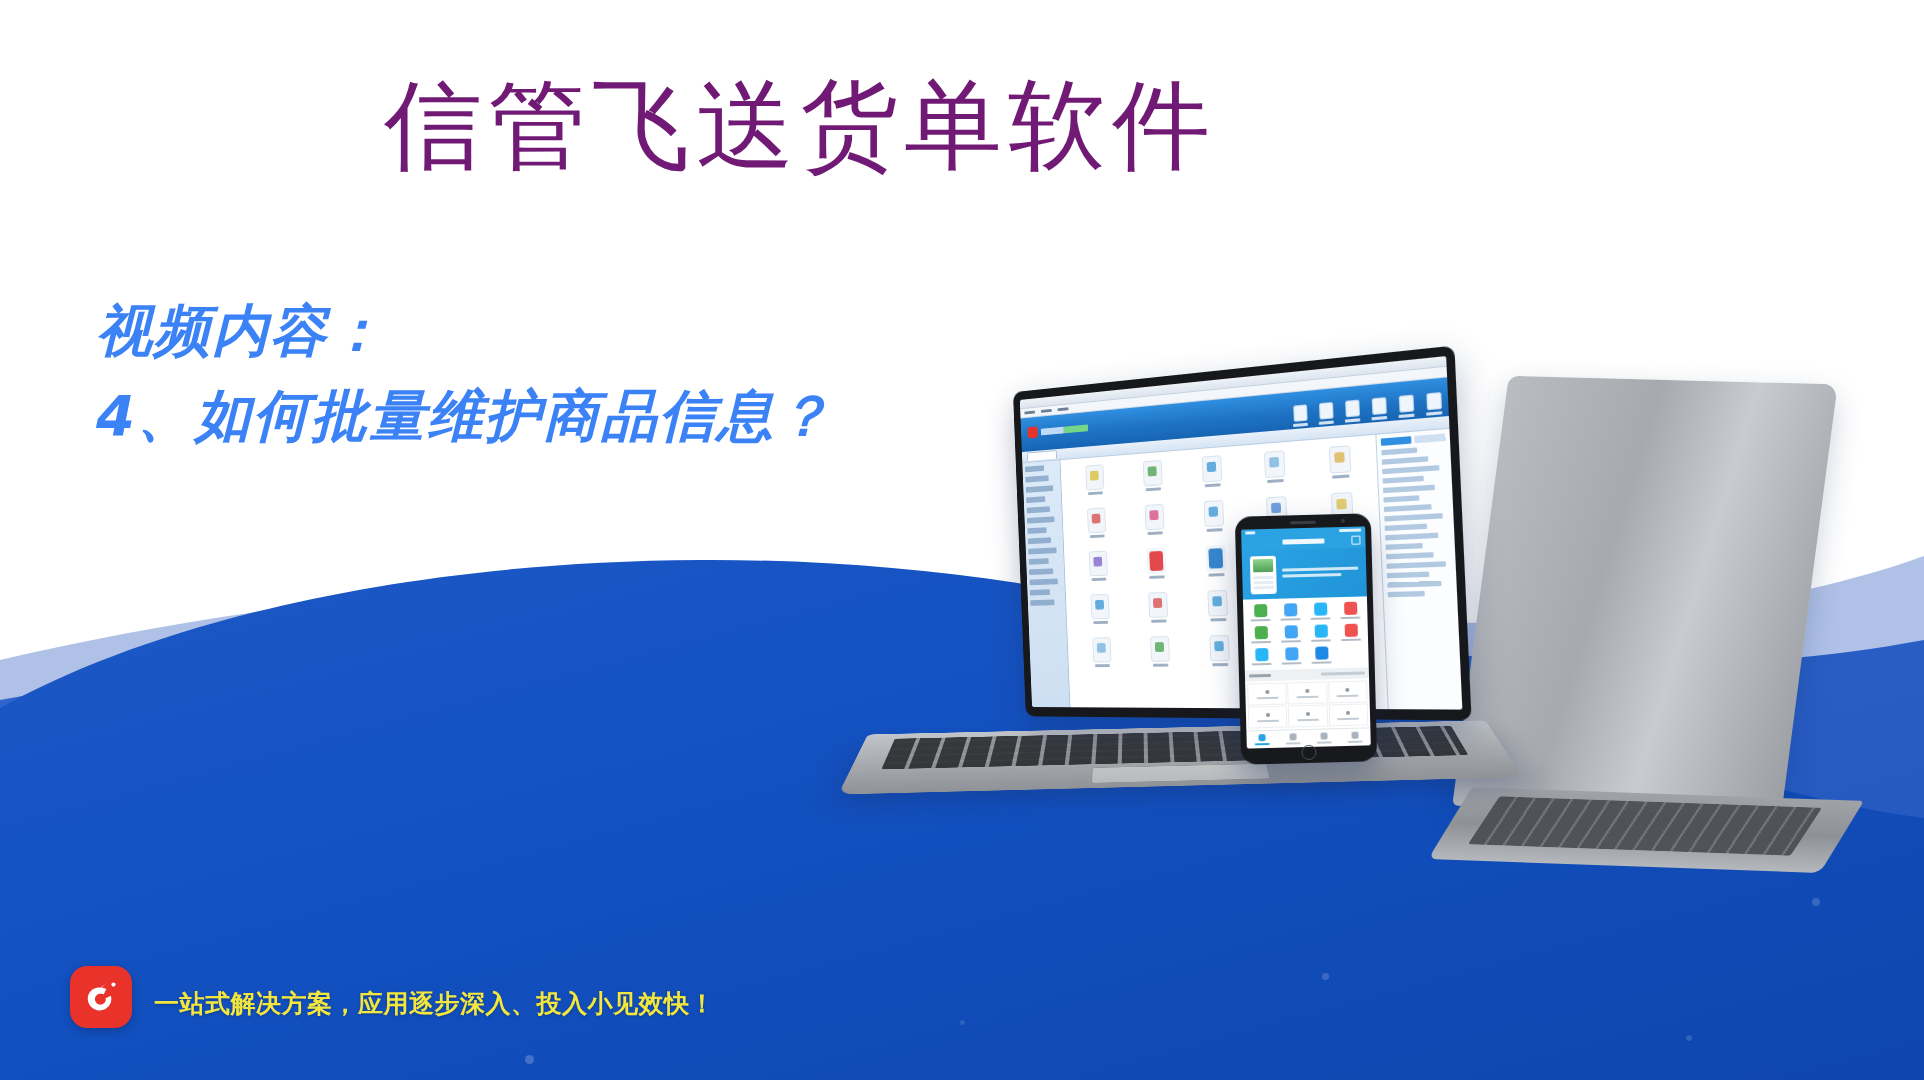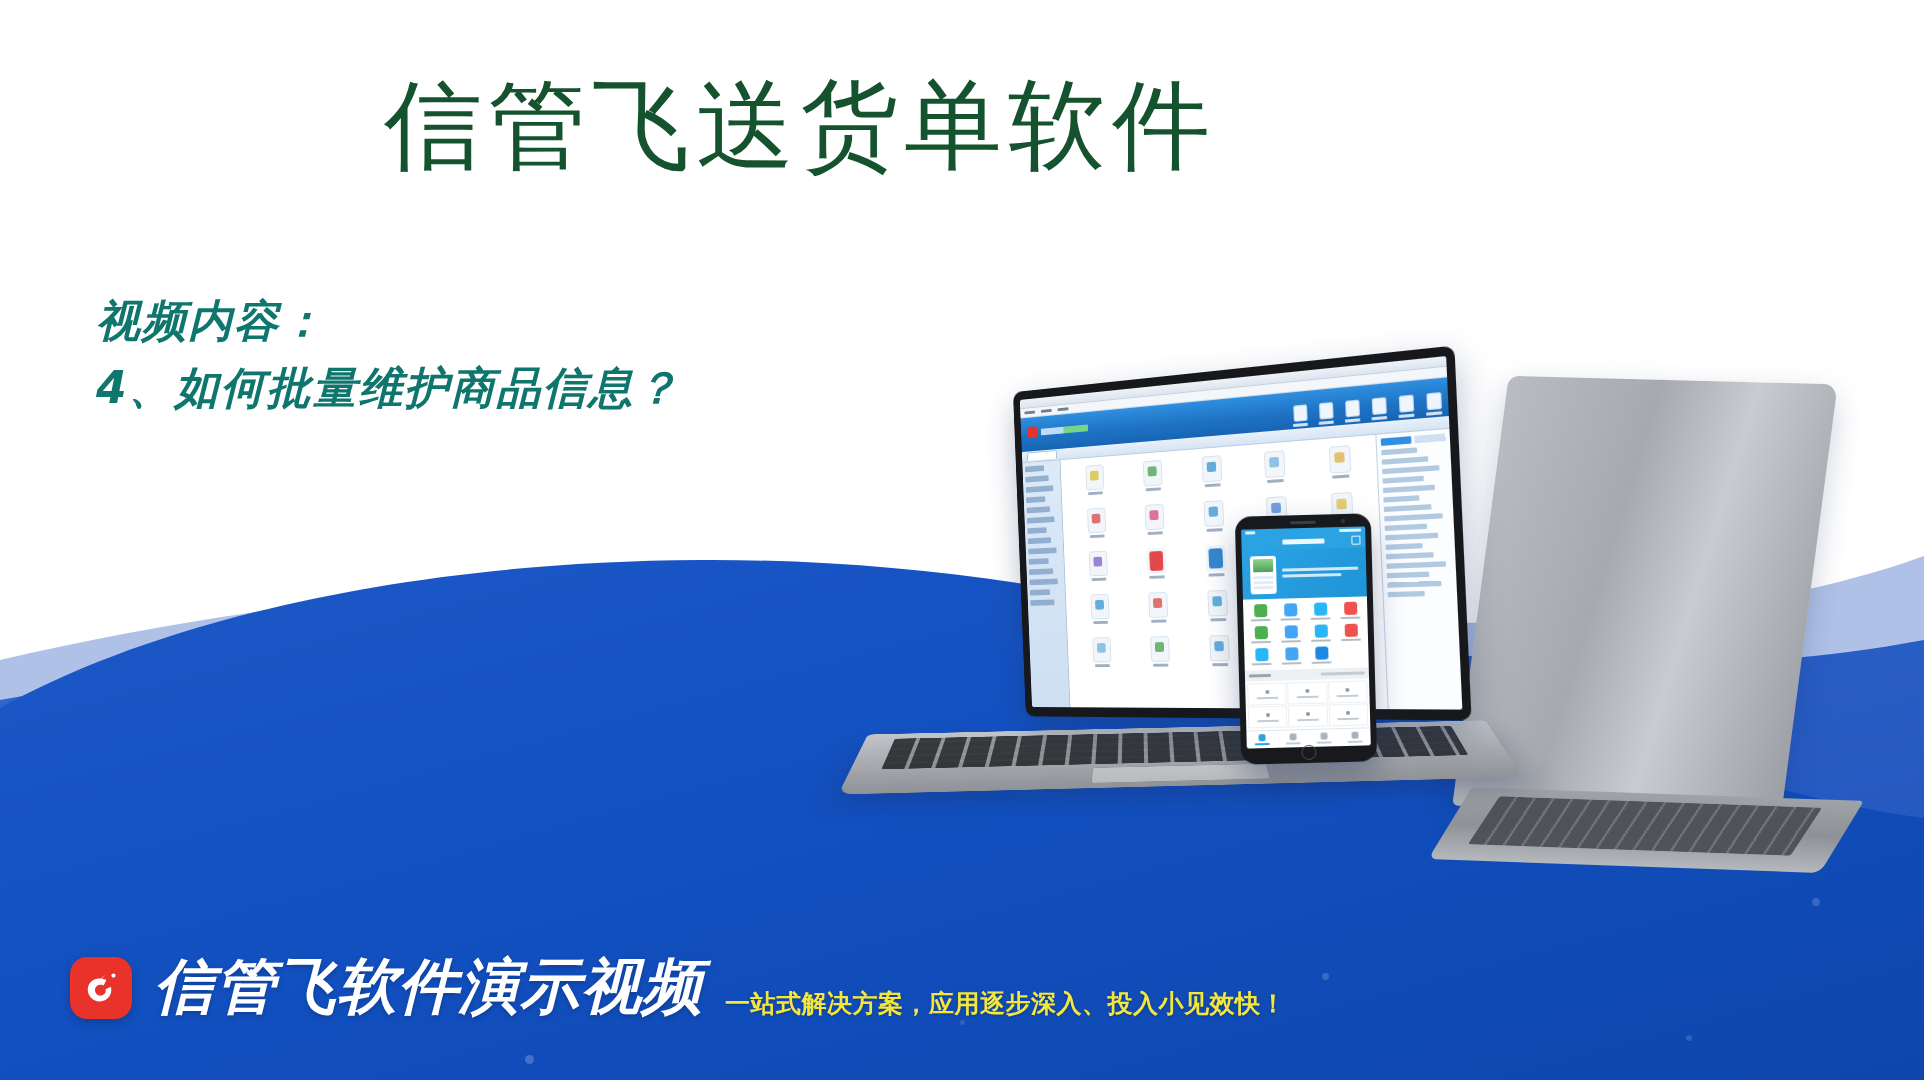--- a/index.html
+++ b/index.html
@@ -34,40 +34,40 @@
   .slide-title {
     position: absolute;
     left: 0;
     top: 68px;
     width: 1600px;
     text-align: center;
     font-family: "DejaVu Serif", "Liberation Serif", serif;
     font-size: 98px;
     line-height: 1.18;
     letter-spacing: 6px;
-    color: #14532d;
+    color: #701a75;
     font-weight: 400;
     white-space: nowrap;
   }
 
   
   .body-block {
     position: absolute;
     left: 96px;
     top: 288px;
     width: 900px;
   }
   .body-line {
     font-family: "DejaVu Sans", "Liberation Sans", sans-serif;
     font-style: italic;
     font-weight: 700;
-    font-size: 44px;
+    font-size: 56px;
     line-height: 1.52;
     letter-spacing: 2px;
-    color: #0f766e;
+    color: #3b82f6;
     white-space: nowrap;
   }
 
   
   .devices {
     position: absolute;
     left: 880px;
     top: 370px;
     width: 1044px;
     height: 600px;
@@ -800,21 +800,20 @@
 
   </div>
 
   <div class="footer">
     <div class="footer-logo">
       <svg width="42" height="42" viewBox="0 0 64 64" xmlns="http://www.w3.org/2000/svg" aria-hidden="true">
         <path d="M44 10c-4 1-8 4-11 8-3-1-7-1-11 1-7 3-11 10-10 18 1 7 6 13 14 15 9 2 18-3 21-12 1-4 1-7 0-10l-8 4c1 4-1 8-5 9-5 2-10-1-11-6-1-5 2-9 7-10 2 0 4 0 6 1l4-8c-2-1-5-2-8-2 3-4 7-6 12-8z" fill="#ffffff"></path>
         <circle cx="51" cy="13" r="3.2" fill="#ffffff"></circle>
       </svg>
     </div>
-    <div class="footer-name">信管飞软件演示视频</div>
     <div class="footer-tagline">一站式解决方案，应用逐步深入、投入小见效快！</div>
   </div>
 
   <div id="dotsLayer">
       <span class="dot" style="left: 525px; top: 1055px; width: 9px; height: 9px; opacity: 0.5;"></span>
       <span class="dot" style="left: 1322px; top: 973px; width: 7px; height: 7px; opacity: 0.42;"></span>
       <span class="dot" style="left: 1812px; top: 898px; width: 8px; height: 8px; opacity: 0.4;"></span>
       <span class="dot" style="left: 1686px; top: 1035px; width: 6px; height: 6px; opacity: 0.35;"></span>
       <span class="dot" style="left: 960px; top: 1020px; width: 5px; height: 5px; opacity: 0.3;"></span>
     </div>

